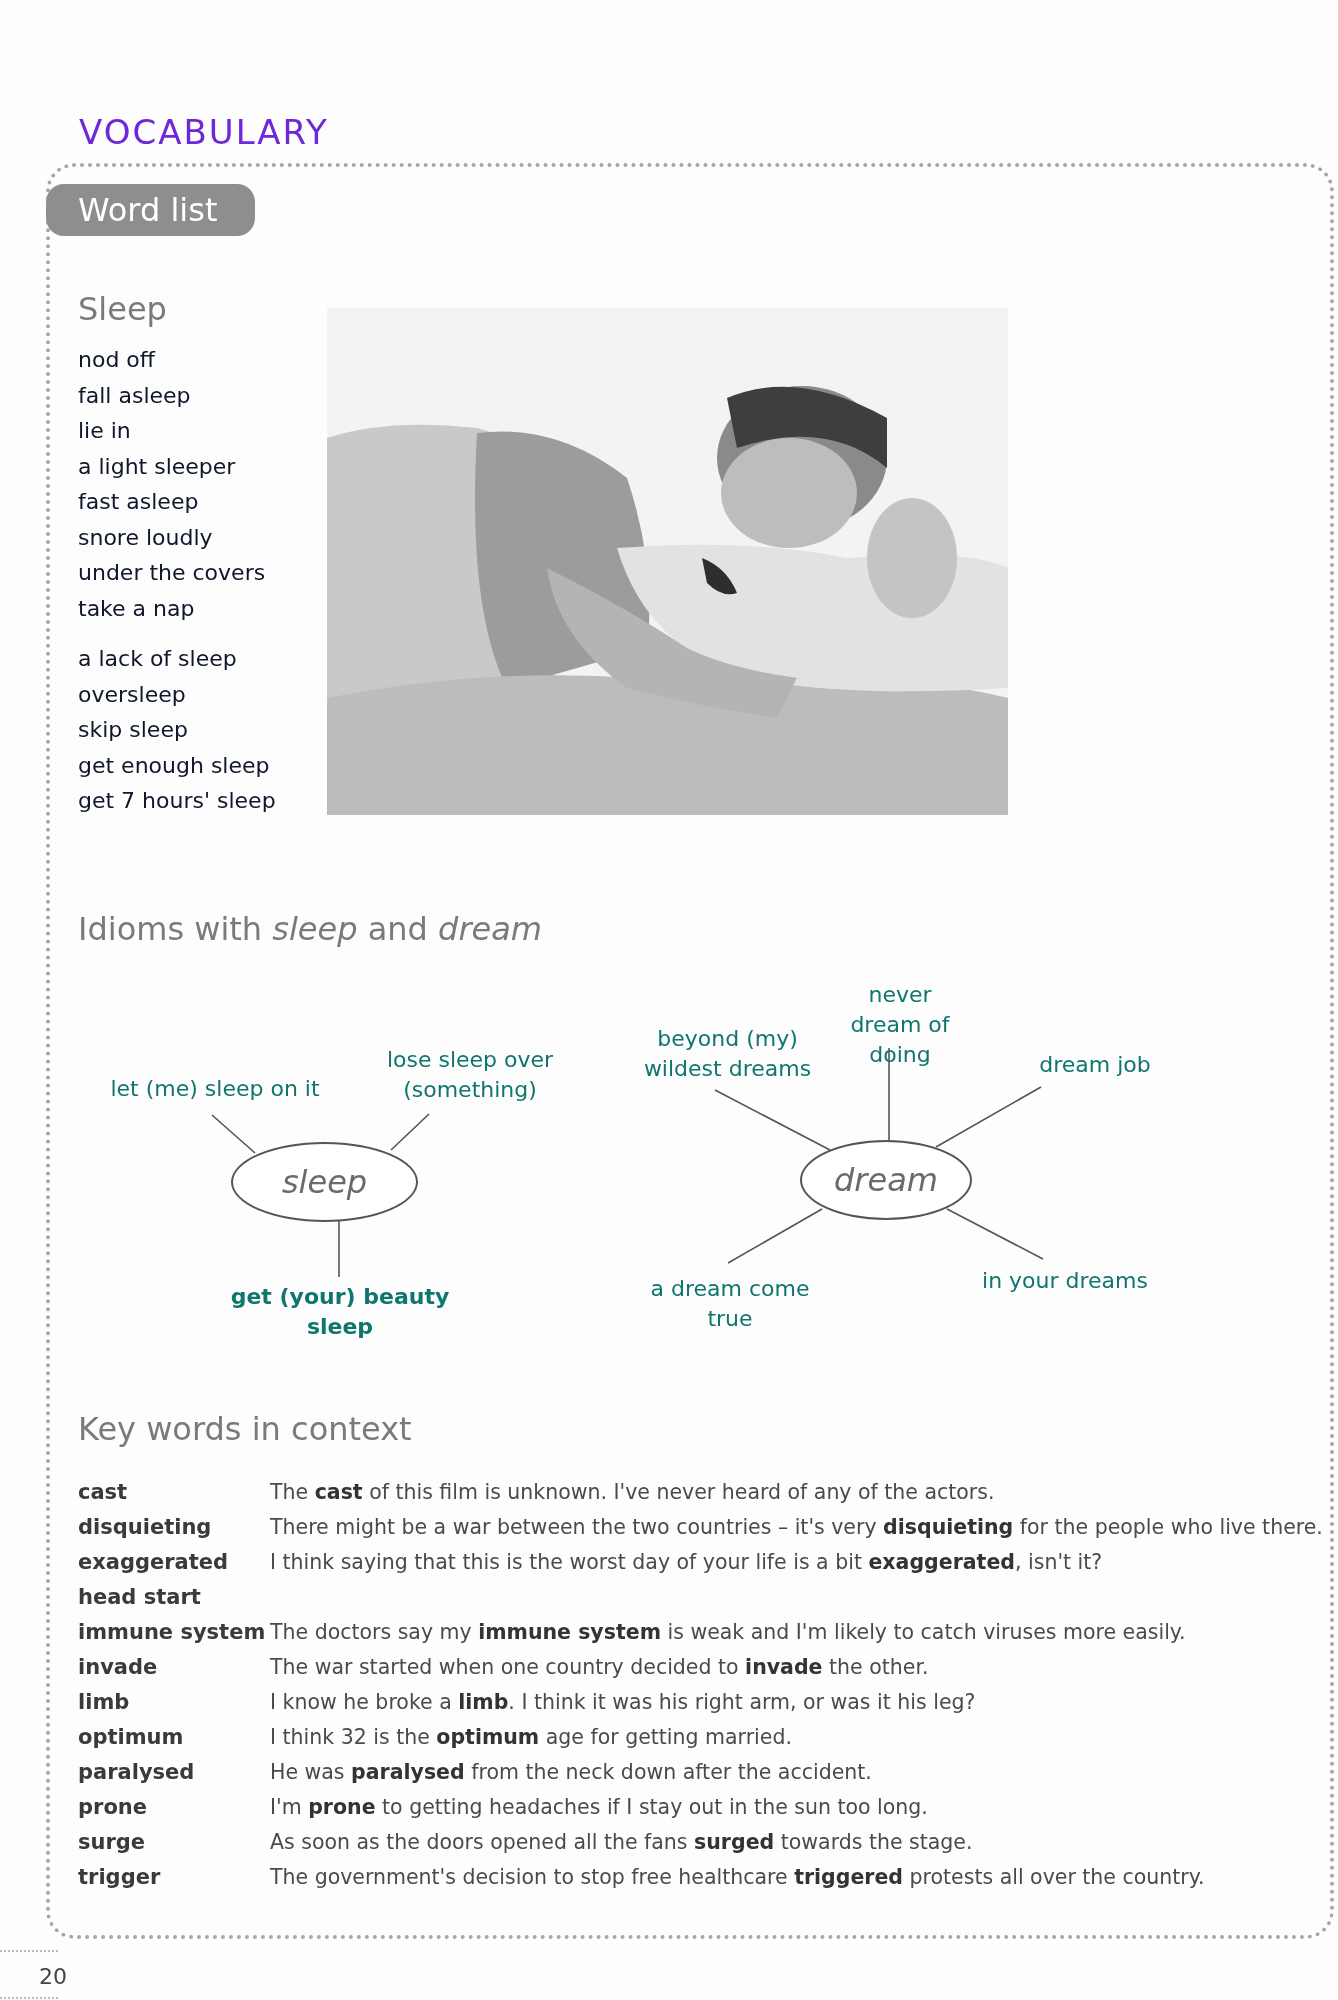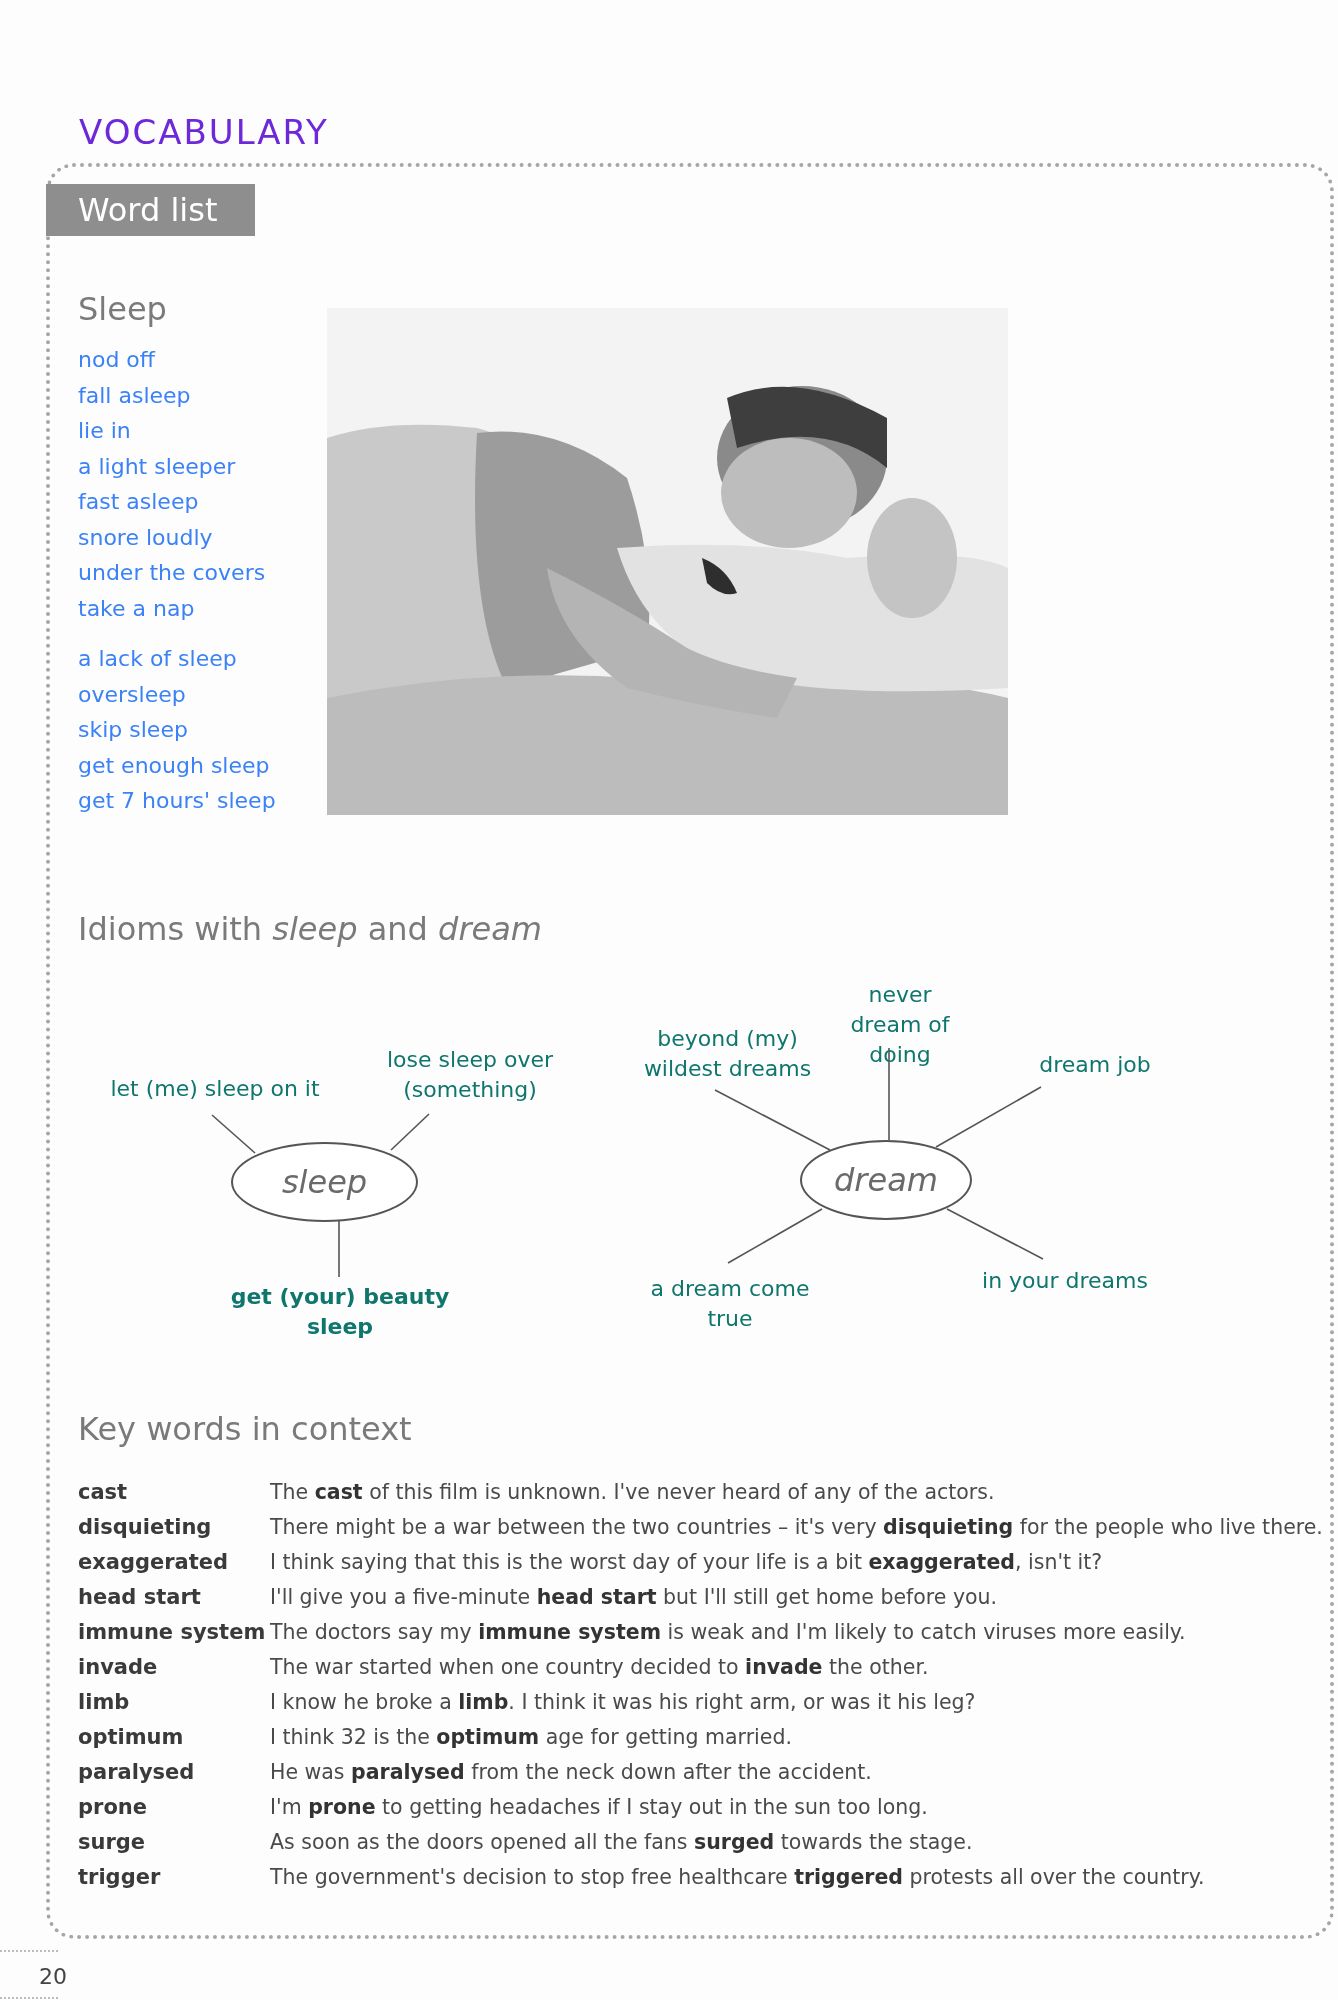--- a/index.html
+++ b/index.html
@@ -4,24 +4,24 @@
 <style>
   html, body { margin:0; padding:0; background:#fdfdfd; }
   body { width:1338px; height:2000px; position:relative; overflow:hidden;
          font-family:"DejaVu Sans", sans-serif; color:#3a3a3a; }
   .section-title { position:absolute; left:79px; top:112px; font-size:34px; letter-spacing:2px;
                    color:#6d28d9; font-weight:normal; }
   .frame { position:absolute; left:46px; top:163px; width:1288px; height:1776px;
            border:4px dotted #a6a6a6; border-radius:28px; box-sizing:border-box; }
   .tab-label { position:absolute; left:46px; top:184px; width:209px; height:52px;
                background:#8e8e8e; color:#fff; font-size:32px; line-height:52px;
-               padding-left:32px; box-sizing:border-box; }
+               padding-left:32px; box-sizing:border-box;border-radius:18px; }
   .subhead { position:absolute; left:78px; font-size:32px; color:#7a7a7a; }
   .subhead i { font-style:italic; }
-  .wordlist { position:absolute; left:78px; top:342px; font-size:22px; color:#3b82f6; line-height:35.5px; }
+  .wordlist { position:absolute; left:78px; top:342px; font-size:22px; color:#0f172a; line-height:35.5px; }
   .wordlist div { height:35.5px; }
   .wordlist .gap { height:15px; }
   .photo { position:absolute; left:327px; top:308px; width:681px; height:507px; overflow:hidden;
            background:linear-gradient(180deg,#f6f6f6 0%,#efefef 30%,#d8d8d8 45%,#bdbdbd 60%,#cfcfcf 75%,#a9a9a9 100%); }
   .diagram-label { position:absolute; font-size:22px; color:#0f766e; text-align:center; line-height:30px; }
   .hub { position:absolute; border:2px solid #555; border-radius:50%; background:#fff;
          font-style:italic; font-size:32px; color:#6a6a6a; text-align:center; box-sizing:border-box; }
   svg.lines { position:absolute; left:0; top:0; }
   .kw { position:absolute; left:78px; top:1475px; }
   .kw-row { height:35px; display:flex; font-size:21px; line-height:35px; }
@@ -117,21 +117,20 @@
     <div class="kw-row">
       <div class="kw-term">disquieting</div>
       <div class="kw-ex"><span>There might be a war between the two countries – it's very </span><b>disquieting</b><span> for the people who live there.</span></div>
     </div>
     <div class="kw-row">
       <div class="kw-term">exaggerated</div>
       <div class="kw-ex"><span>I think saying that this is the worst day of your life is a bit </span><b>exaggerated</b><span>, isn't it?</span></div>
     </div>
     <div class="kw-row">
       <div class="kw-term">head start</div>
-      <div class="kw-ex"><span>I'll give you a five-minute </span><b>head start</b><span> but I'll still get home before you.</span></div>
     </div>
     <div class="kw-row">
       <div class="kw-term">immune system</div>
       <div class="kw-ex"><span>The doctors say my </span><b>immune system</b><span> is weak and I'm likely to catch viruses more easily.</span></div>
     </div>
     <div class="kw-row">
       <div class="kw-term">invade</div>
       <div class="kw-ex"><span>The war started when one country decided to </span><b>invade</b><span> the other.</span></div>
     </div>
     <div class="kw-row">

